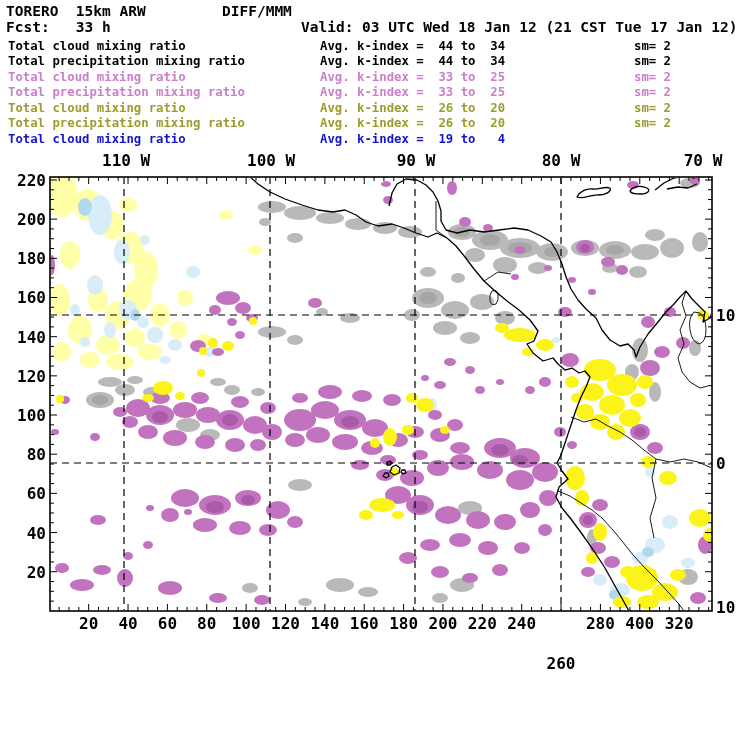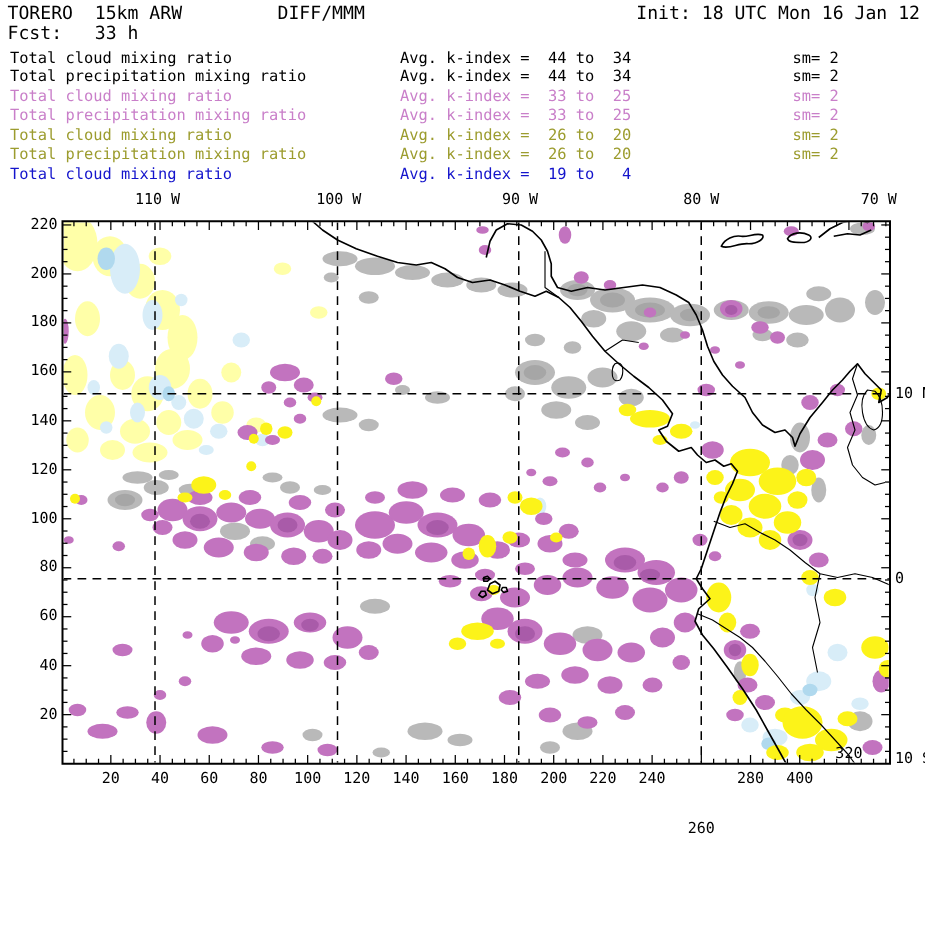--- a/index.html
+++ b/index.html
@@ -1,22 +1,22 @@
 <!DOCTYPE html>
 <html><head>
 <meta charset="utf-8">
 <style>
   html,body{margin:0;padding:0;background:#fff;}
   #page{position:relative;width:740px;height:728px;background:#ffffff;overflow:hidden;
-        font-family:"DejaVu Sans Mono",monospace;color:#000;}
+        font-family:"DejaVu Sans Mono",monospace;color:#000;font-weight:bold;}
   .t{position:absolute;white-space:pre;line-height:1.05;}
   .hdr{font-size:14.5px;}
   .lrow{position:absolute;left:0;width:740px;height:15px;font-size:12.3px;}
   .lrow span{position:absolute;white-space:pre;}
-  .axlab{font-size:12px;}
+  .axlab{font-size:16px;}
   .ctr{text-align:center;}
   .rgt{text-align:right;}
   #mapsvg{position:absolute;left:0;top:0;}
   .ftr{font-size:11px;}
 </style>
 </head>
 <body>
 
 <div id="page">
   <svg id="mapsvg" width="740" height="740">
@@ -617,22 +617,22 @@
         <line x1="712" y1="199.55199999999996" x2="708" y2="199.55199999999996"></line>
         <line x1="50" y1="189.75799999999998" x2="54" y2="189.75799999999998"></line>
         <line x1="712" y1="189.75799999999998" x2="708" y2="189.75799999999998"></line>
         <line x1="50" y1="179.96399999999994" x2="57" y2="179.96399999999994"></line>
         <line x1="712" y1="179.96399999999994" x2="705" y2="179.96399999999994"></line>
       </g>
     </svg>
 
   <div class="t hdr" style="left:6px;top:4px">TORERO  15km ARW</div>
   <div class="t hdr" style="left:222px;top:4px">DIFF/MMM</div>
-  <div class="t hdr" style="left:509px;top:4px">Init: 18 UTC Mon 16 Jan 12</div>
   <div class="t hdr" style="left:6px;top:20px">Fcst:   33 h</div>
+  <div class="t hdr" style="left:301px;top:20px">Valid: 03 UTC Wed 18 Jan 12 (21 CST Tue 17 Jan 12)</div>
 
   <div id="legend">
       <div class="lrow" style="top: 39px; color: rgb(0, 0, 0);">
         <span style="left: 8px;">Total cloud mixing ratio</span>
         <span style="left: 320px;">Avg. k-index =  44 to  34</span>
         <span style="left: 634px;">sm= 2</span>
       </div>
       <div class="lrow" style="top: 54.45px; color: rgb(0, 0, 0);">
         <span style="left: 8px;">Total precipitation mixing ratio</span>
         <span style="left: 320px;">Avg. k-index =  44 to  34</span>
@@ -672,21 +672,21 @@
       <div class="t axlab ctr" style="left: 265.496px; top: 616px; width: 40px;">120</div>
       <div class="t axlab ctr" style="left: 304.862px; top: 616px; width: 40px;">140</div>
       <div class="t axlab ctr" style="left: 344.228px; top: 616px; width: 40px;">160</div>
       <div class="t axlab ctr" style="left: 383.594px; top: 616px; width: 40px;">180</div>
       <div class="t axlab ctr" style="left: 422.96px; top: 616px; width: 40px;">200</div>
       <div class="t axlab ctr" style="left: 462.326px; top: 616px; width: 40px;">220</div>
       <div class="t axlab ctr" style="left: 501.692px; top: 616px; width: 40px;">240</div>
       <div class="t axlab ctr" style="left: 541.058px; top: 616px; width: 40px; margin-top: 40px;">260</div>
       <div class="t axlab ctr" style="left: 580.424px; top: 616px; width: 40px;">280</div>
       <div class="t axlab ctr" style="left: 619.79px; top: 616px; width: 40px;">400</div>
-      <div class="t axlab ctr" style="left: 659.156px; top: 596px; width: 40px;">320</div>
+      <div class="t axlab ctr" style="left: 659.156px; top: 616px; width: 40px;">320</div>
       <div class="t axlab rgt" style="left: 6px; top: 172.964px; width: 40px;">220</div>
       <div class="t axlab rgt" style="left: 6px; top: 212.14px; width: 40px;">200</div>
       <div class="t axlab rgt" style="left: 6px; top: 251.316px; width: 40px;">180</div>
       <div class="t axlab rgt" style="left: 6px; top: 290.492px; width: 40px;">160</div>
       <div class="t axlab rgt" style="left: 6px; top: 329.668px; width: 40px;">140</div>
       <div class="t axlab rgt" style="left: 6px; top: 368.844px; width: 40px;">120</div>
       <div class="t axlab rgt" style="left: 6px; top: 408.02px; width: 40px;">100</div>
       <div class="t axlab rgt" style="left: 6px; top: 447.196px; width: 40px;">80</div>
       <div class="t axlab rgt" style="left: 6px; top: 486.372px; width: 40px;">60</div>
       <div class="t axlab rgt" style="left: 6px; top: 525.548px; width: 40px;">40</div>

